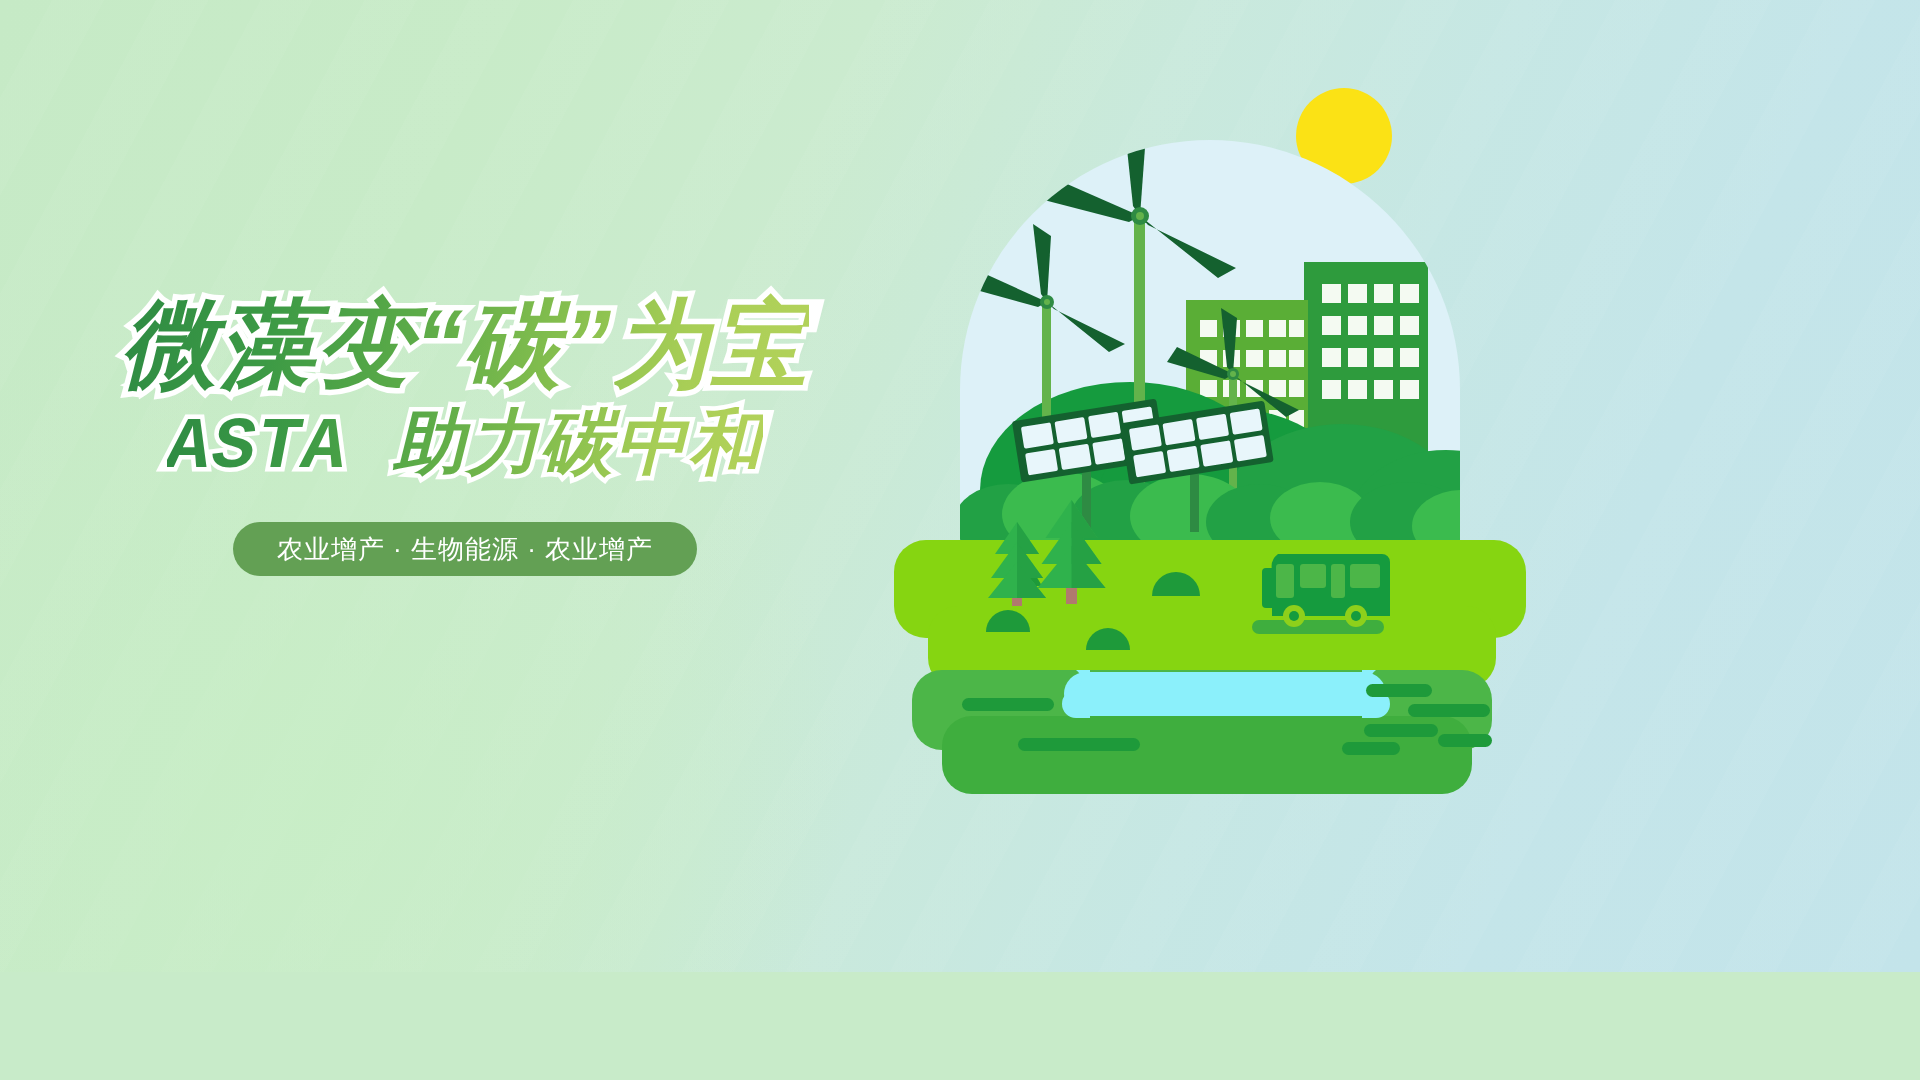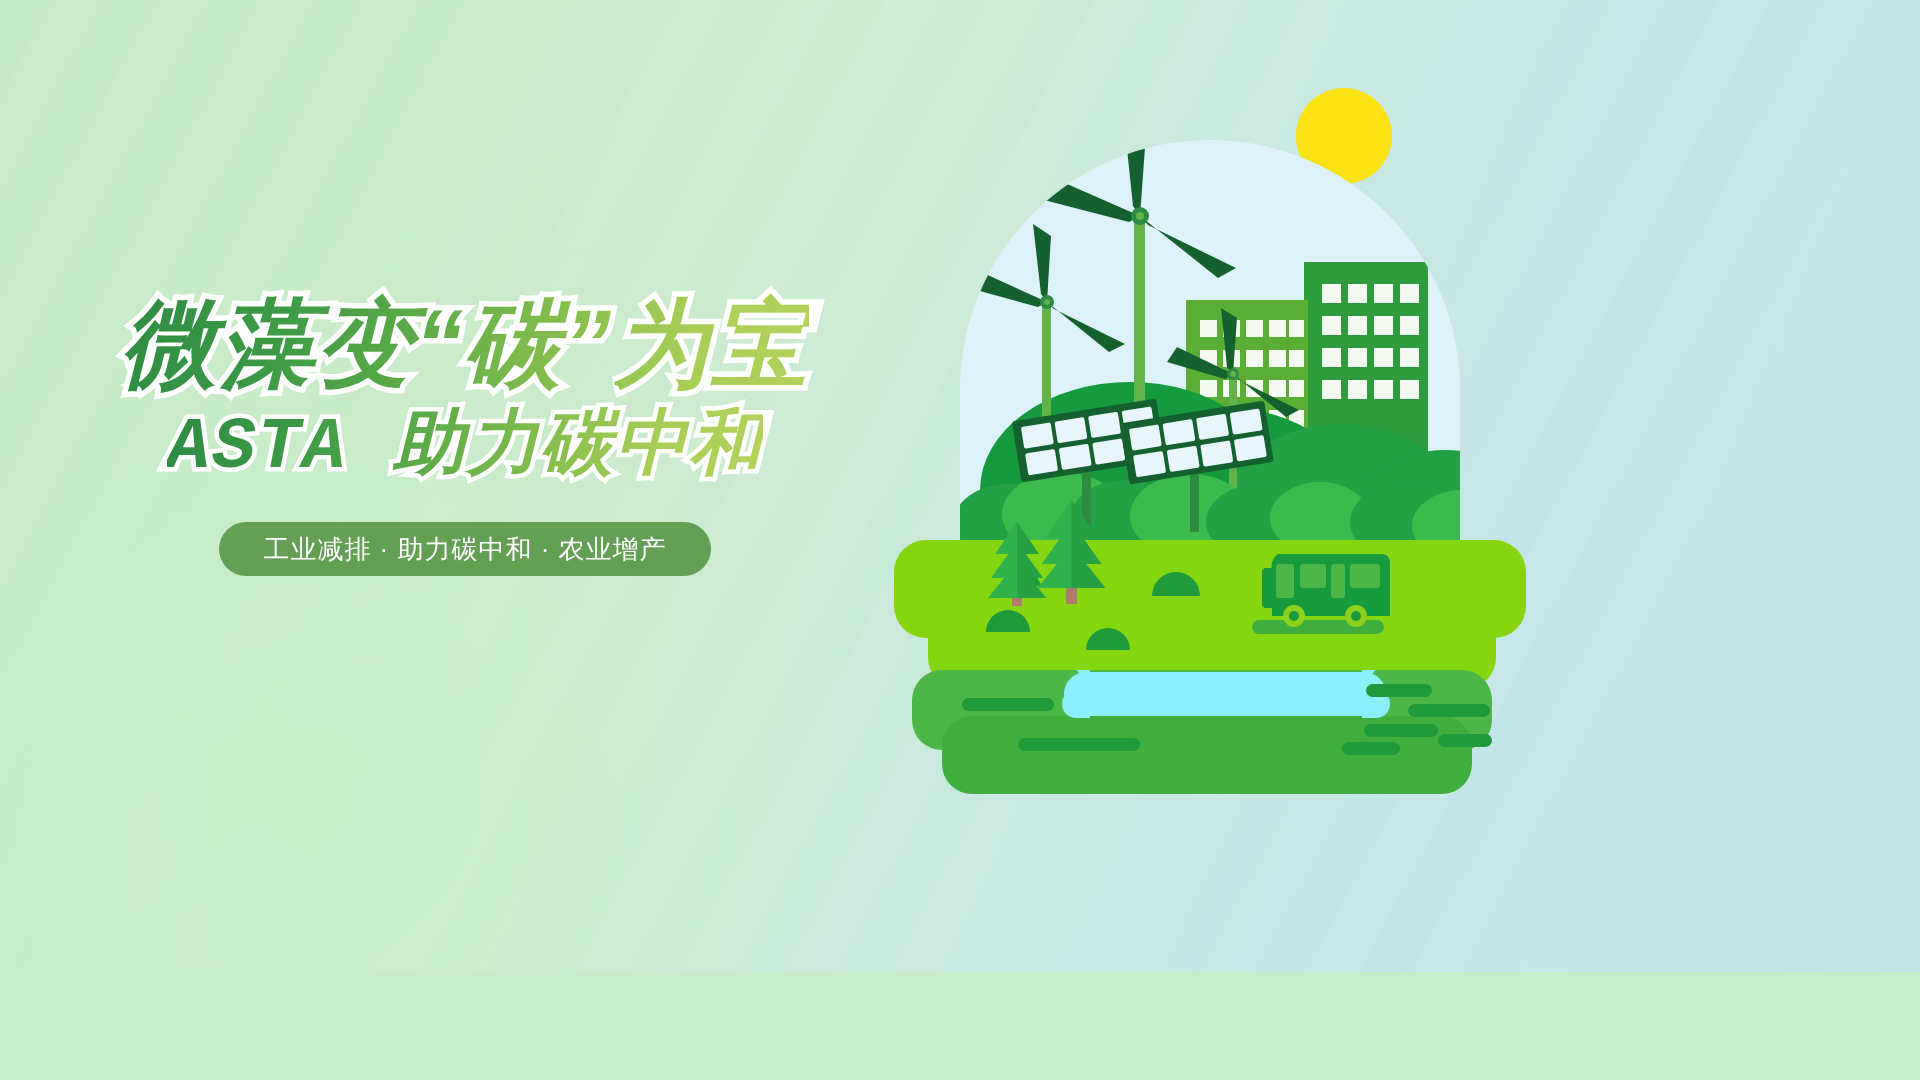--- a/index.html
+++ b/index.html
@@ -129,21 +129,21 @@
     </div>
 
     <div id="line2wrap">
       <div id="line2" class="title-wrap">
         <span class="title-stroke">ASTA 助力碳中和</span>
         <span class="title-line title-fill">ASTA 助力碳中和</span>
       </div>
     </div>
 
     <div id="pillRow">
-      <div id="pill">工业减排 · 助力碳中和 · 农业增产</div>
+      <div id="pill">农业增产 · 生物能源 · 农业增产</div>
     </div>
 
   </div>
 
   <div id="sun"></div>
 
   <div id="art">
     <svg viewBox="0 0 640 600" xmlns="http://www.w3.org/2000/svg">
 
       <defs>

